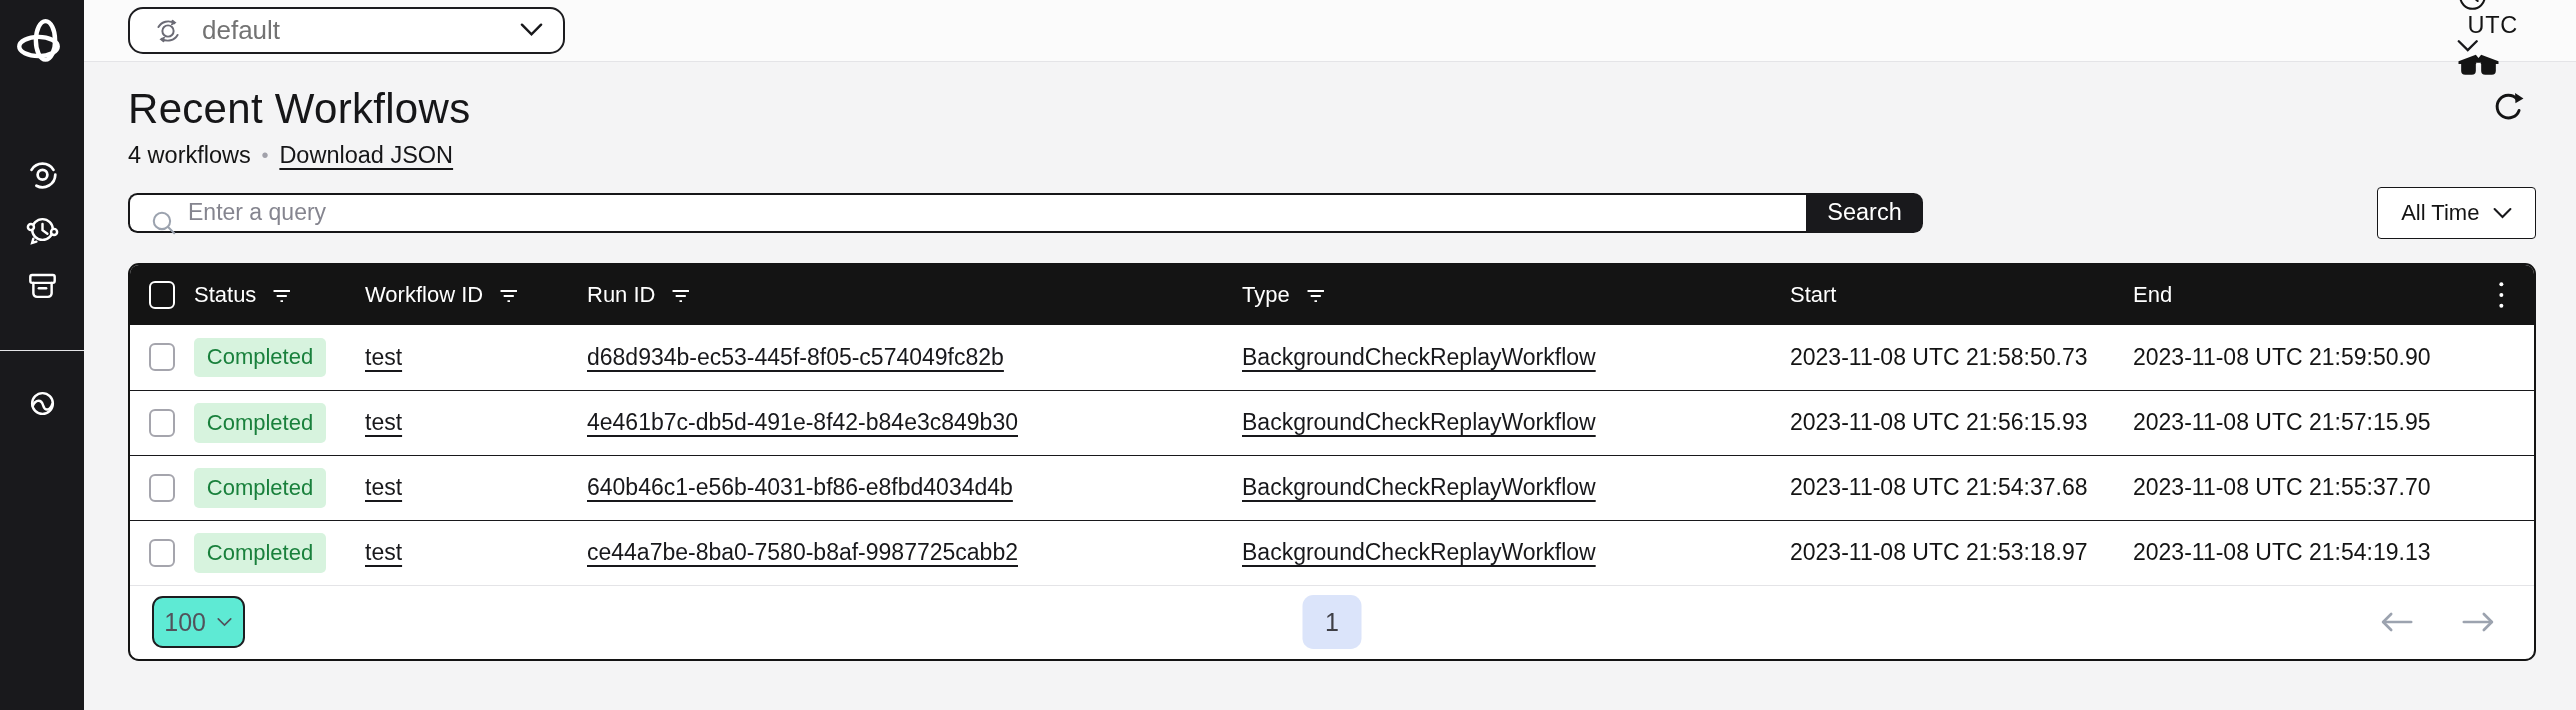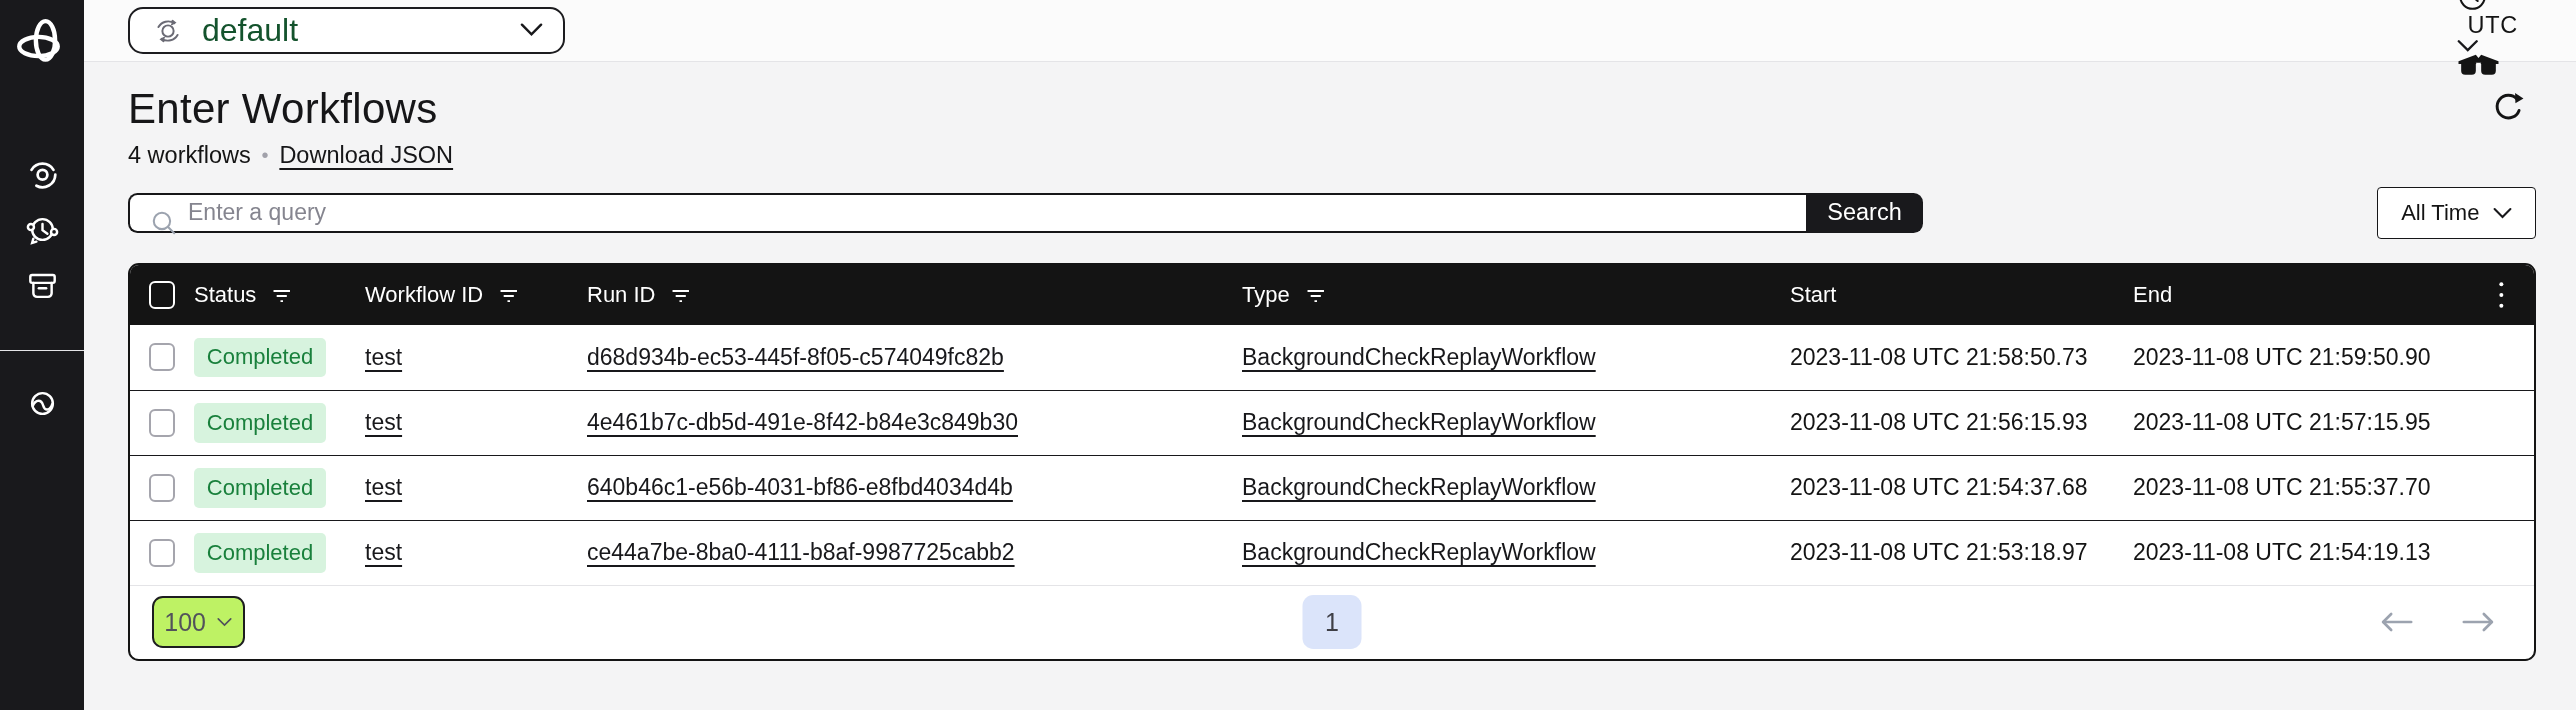--- a/index.html
+++ b/index.html
@@ -26,21 +26,21 @@
   .topbar {
     height:62px; background:#fbfbfb; border-bottom:1.3px solid #e4e4e7;
     display:flex; align-items:center; justify-content:space-between;
     padding:0 46px 0 44px; flex:0 0 auto;
   }
   .ns-pill {
     width:437px; height:47px; background:#ffffff;
     border:2px solid #1c1c1f; border-radius:15px;
     display:flex; align-items:center; padding:0 20px; cursor:pointer;
   }
-  .ns-pill .ns-label { font-size:32px; margin-left:16px; color:#14532d; }
+  .ns-pill .ns-label { font-size:26px; margin-left:16px; color:#737373; }
   .ns-pill .chev { margin-left:auto; }
   .top-right { display:flex; align-items:flex-start;flex-direction:column; }
   .tz-label { font-size:23.5px; margin:0 12px 0 10.8px; letter-spacing:0.7px; }
   .gap-lg { width:50px; }
 
   
   .content { position:relative; padding:0 40px 0 44px; flex:1; }
   .page-title { font-size:42px; font-weight:500; letter-spacing:0.3px; margin:23px 0 0 0; color:#161618; }
   .meta-row { display:flex; align-items:center; margin-top:9.4px; font-size:23.5px; }
   .meta-dot { color:#a1a1aa; margin:0 10.8px; font-size:20px; }
@@ -102,21 +102,21 @@
   }
   .link {
     color:#18181b; text-decoration:underline; text-underline-offset:5.4px;
     text-decoration-thickness:1.7px; cursor:pointer;
   }
   .tfoot {
     height:74px; border-top:1.3px solid #e4e4e7; display:flex; align-items:center;
     position:relative; padding:0 38px 0 21.5px;
   }
   .page-size {
-    width:93px; height:52px; border:2px solid #1d1d20; border-radius:10.8px; background:#bef264;
+    width:93px; height:52px; border:2px solid #1d1d20; border-radius:10.8px; background:#5eead4;
     display:flex; align-items:center; justify-content:center; gap:10.8px;
     color:#52525b; font-size:25px; cursor:pointer;
   }
   .page-badge {
     position:absolute; left:50%; top:50%; transform:translate(-50%,-50%);
     width:59px; height:54px; background:#dbe4fa; border-radius:10.8px;
     display:flex; align-items:center; justify-content:center;
     font-size:25px; color:#3f3f46; cursor:pointer;
   }
   .pager-arrows { margin-left:auto; display:flex; align-items:center; gap:47px; }
@@ -207,21 +207,21 @@
           <polygon points="2,14 28,4 32,9 36,4 62,14 62,18 2,18"></polygon>
           <path d="M6 16 h22 v12 a6 6 0 0 1 -6 6 H12 a6 6 0 0 1 -6 -6 z"></path>
           <path d="M36 16 h22 v12 a6 6 0 0 1 -6 6 H42 a6 6 0 0 1 -6 -6 z"></path>
           <polygon points="28,16 36,16 32,24" fill="#fbfbfb"></polygon>
         </svg>
       </span>
     </div>
   </header>
 
   <section class="content">
-    <h1 class="page-title">Enter Workflows</h1>
+    <h1 class="page-title">Recent Workflows</h1>
     <div class="meta-row">
       <span>4 workflows</span>
       <span class="meta-dot">•</span>
       <a class="download-link">Download JSON</a>
     </div>
     <div class="refresh-btn">
       <svg width="35" height="35" viewBox="0 0 48 48" fill="none" stroke="#141414" stroke-width="4" stroke-linecap="round">
         <path d="M38.5 28 A15.5 15.5 0 1 1 35.5 12.5"></path>
         <polygon points="33,4 44.5,11.5 33.5,18" fill="#141414" stroke="none"></polygon>
       </svg>
@@ -392,21 +392,21 @@
           <div class="hcell c-center">
               <span class="checkbox cb-row"></span>
             </div>
           <div class="hcell">
               <span class="badge">Completed</span>
             </div>
           <div class="hcell">
               <a class="link">test</a>
             </div>
           <div class="hcell">
-              <a class="link">ce44a7be-8ba0-4111-b8af-9987725cabb2</a>
+              <a class="link">ce44a7be-8ba0-7580-b8af-9987725cabb2</a>
             </div>
           <div class="hcell">
               <a class="link">BackgroundCheckReplayWorkflow</a>
             </div>
           <div class="hcell">
               <span>2023-11-08 UTC 21:53:18.97</span>
             </div>
           <div class="hcell">
               <span>2023-11-08 UTC 21:54:19.13</span>
             </div>

